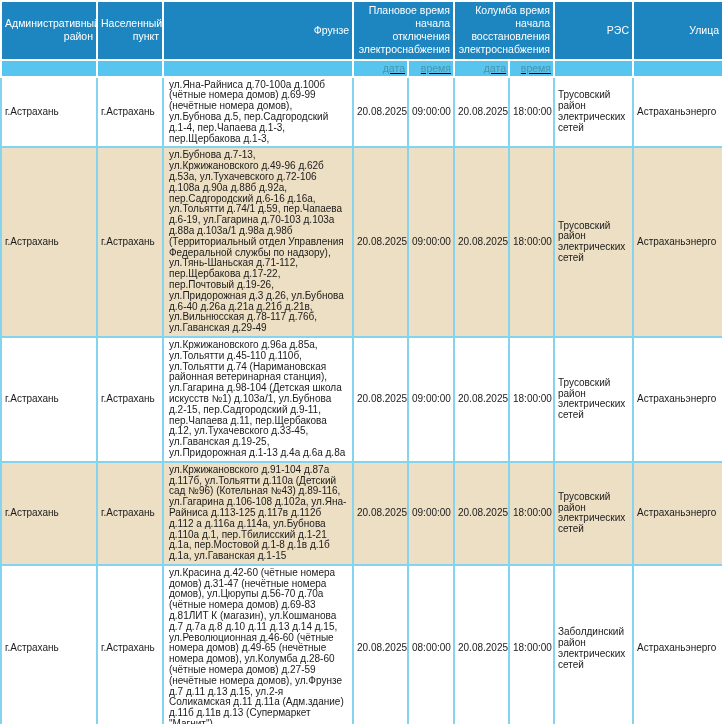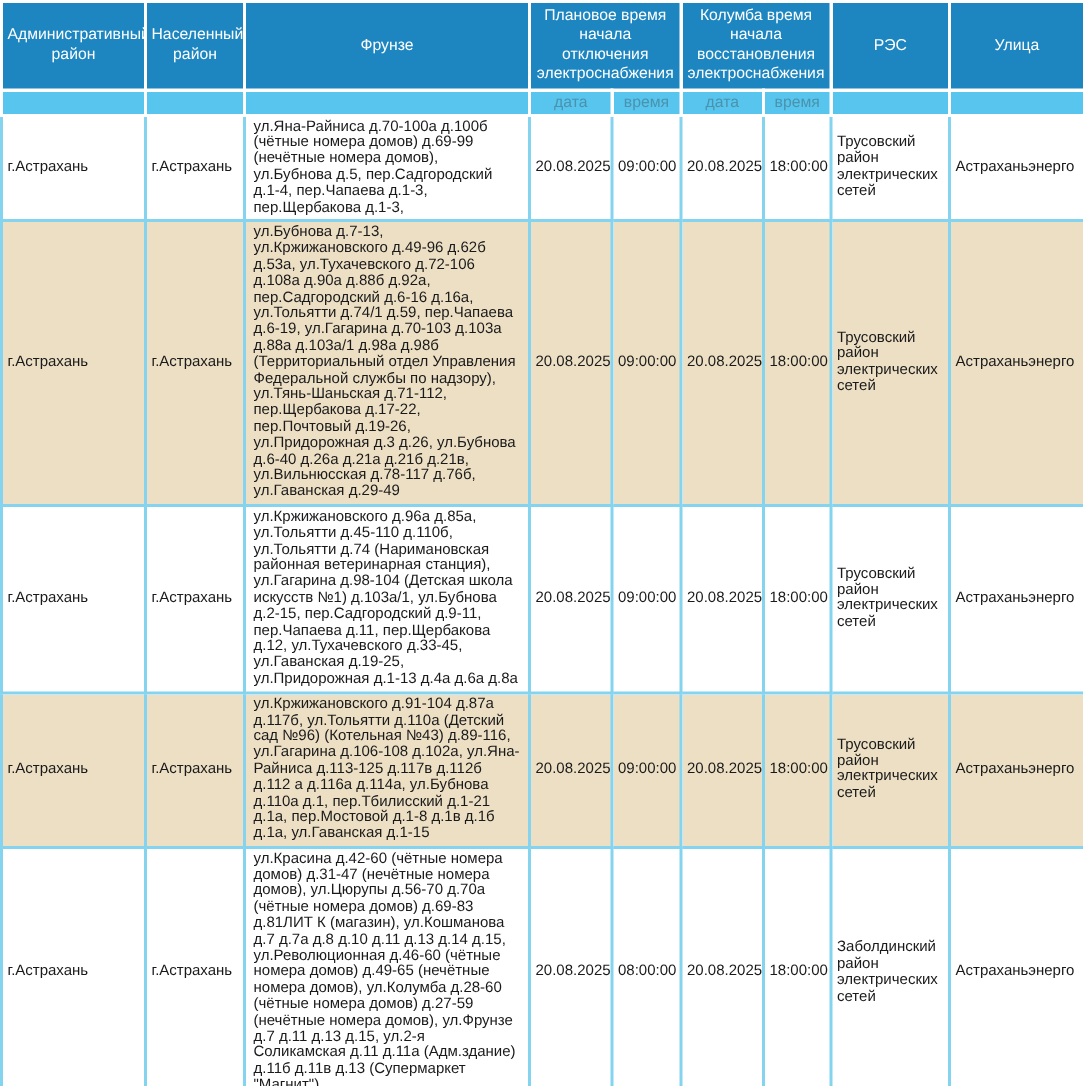--- a/index.html
+++ b/index.html
@@ -18,26 +18,26 @@
   table{border-collapse:collapse;table-layout:fixed;width:722px;}
   th,td{margin:0;overflow:hidden;}
   
   thead th{
     background:var(--header-bg);
     color:var(--header-text);
     font-size:10.5px;
     font-weight:400;
     border:2px solid #ffffff;
     padding:2px 3px;
-    text-align:center;
+    text-align:right;
     vertical-align:middle;
     line-height:1.25;
   }
   thead tr.head-main{height:55px;}
-  thead tr.head-sub{height:16px;}
+  thead tr.head-sub{height:16px;text-decoration:underline;}
   thead tr.head-sub th{
     background:var(--subheader-bg);
     color:var(--subheader-text);
     font-size:10.5px;
     padding:1px 2px;
   }
   
   tbody td{
     background:var(--row-bg);
     color:var(--body-text);
@@ -62,21 +62,21 @@
     <col style="width:55px">
         <col style="width:46px">
         <col style="width:55px">
     <col style="width:45px">
         <col style="width:79px">
         <col style="width:90px">
   </colgroup>
   <thead>
     <tr class="head-main">
       <th>Административный район</th>
-      <th>Населенный район</th>
+      <th>Населенный пункт</th>
       <th>Фрунзе</th>
       <th colspan="2">Плановое время начала отключения электроснабжения</th>
       <th colspan="2">Колумба время начала восстановления электроснабжения</th>
       <th>РЭС</th>
       <th>Улица</th>
     </tr>
     <tr class="head-sub">
       <th></th>
       <th></th>
       <th></th>

